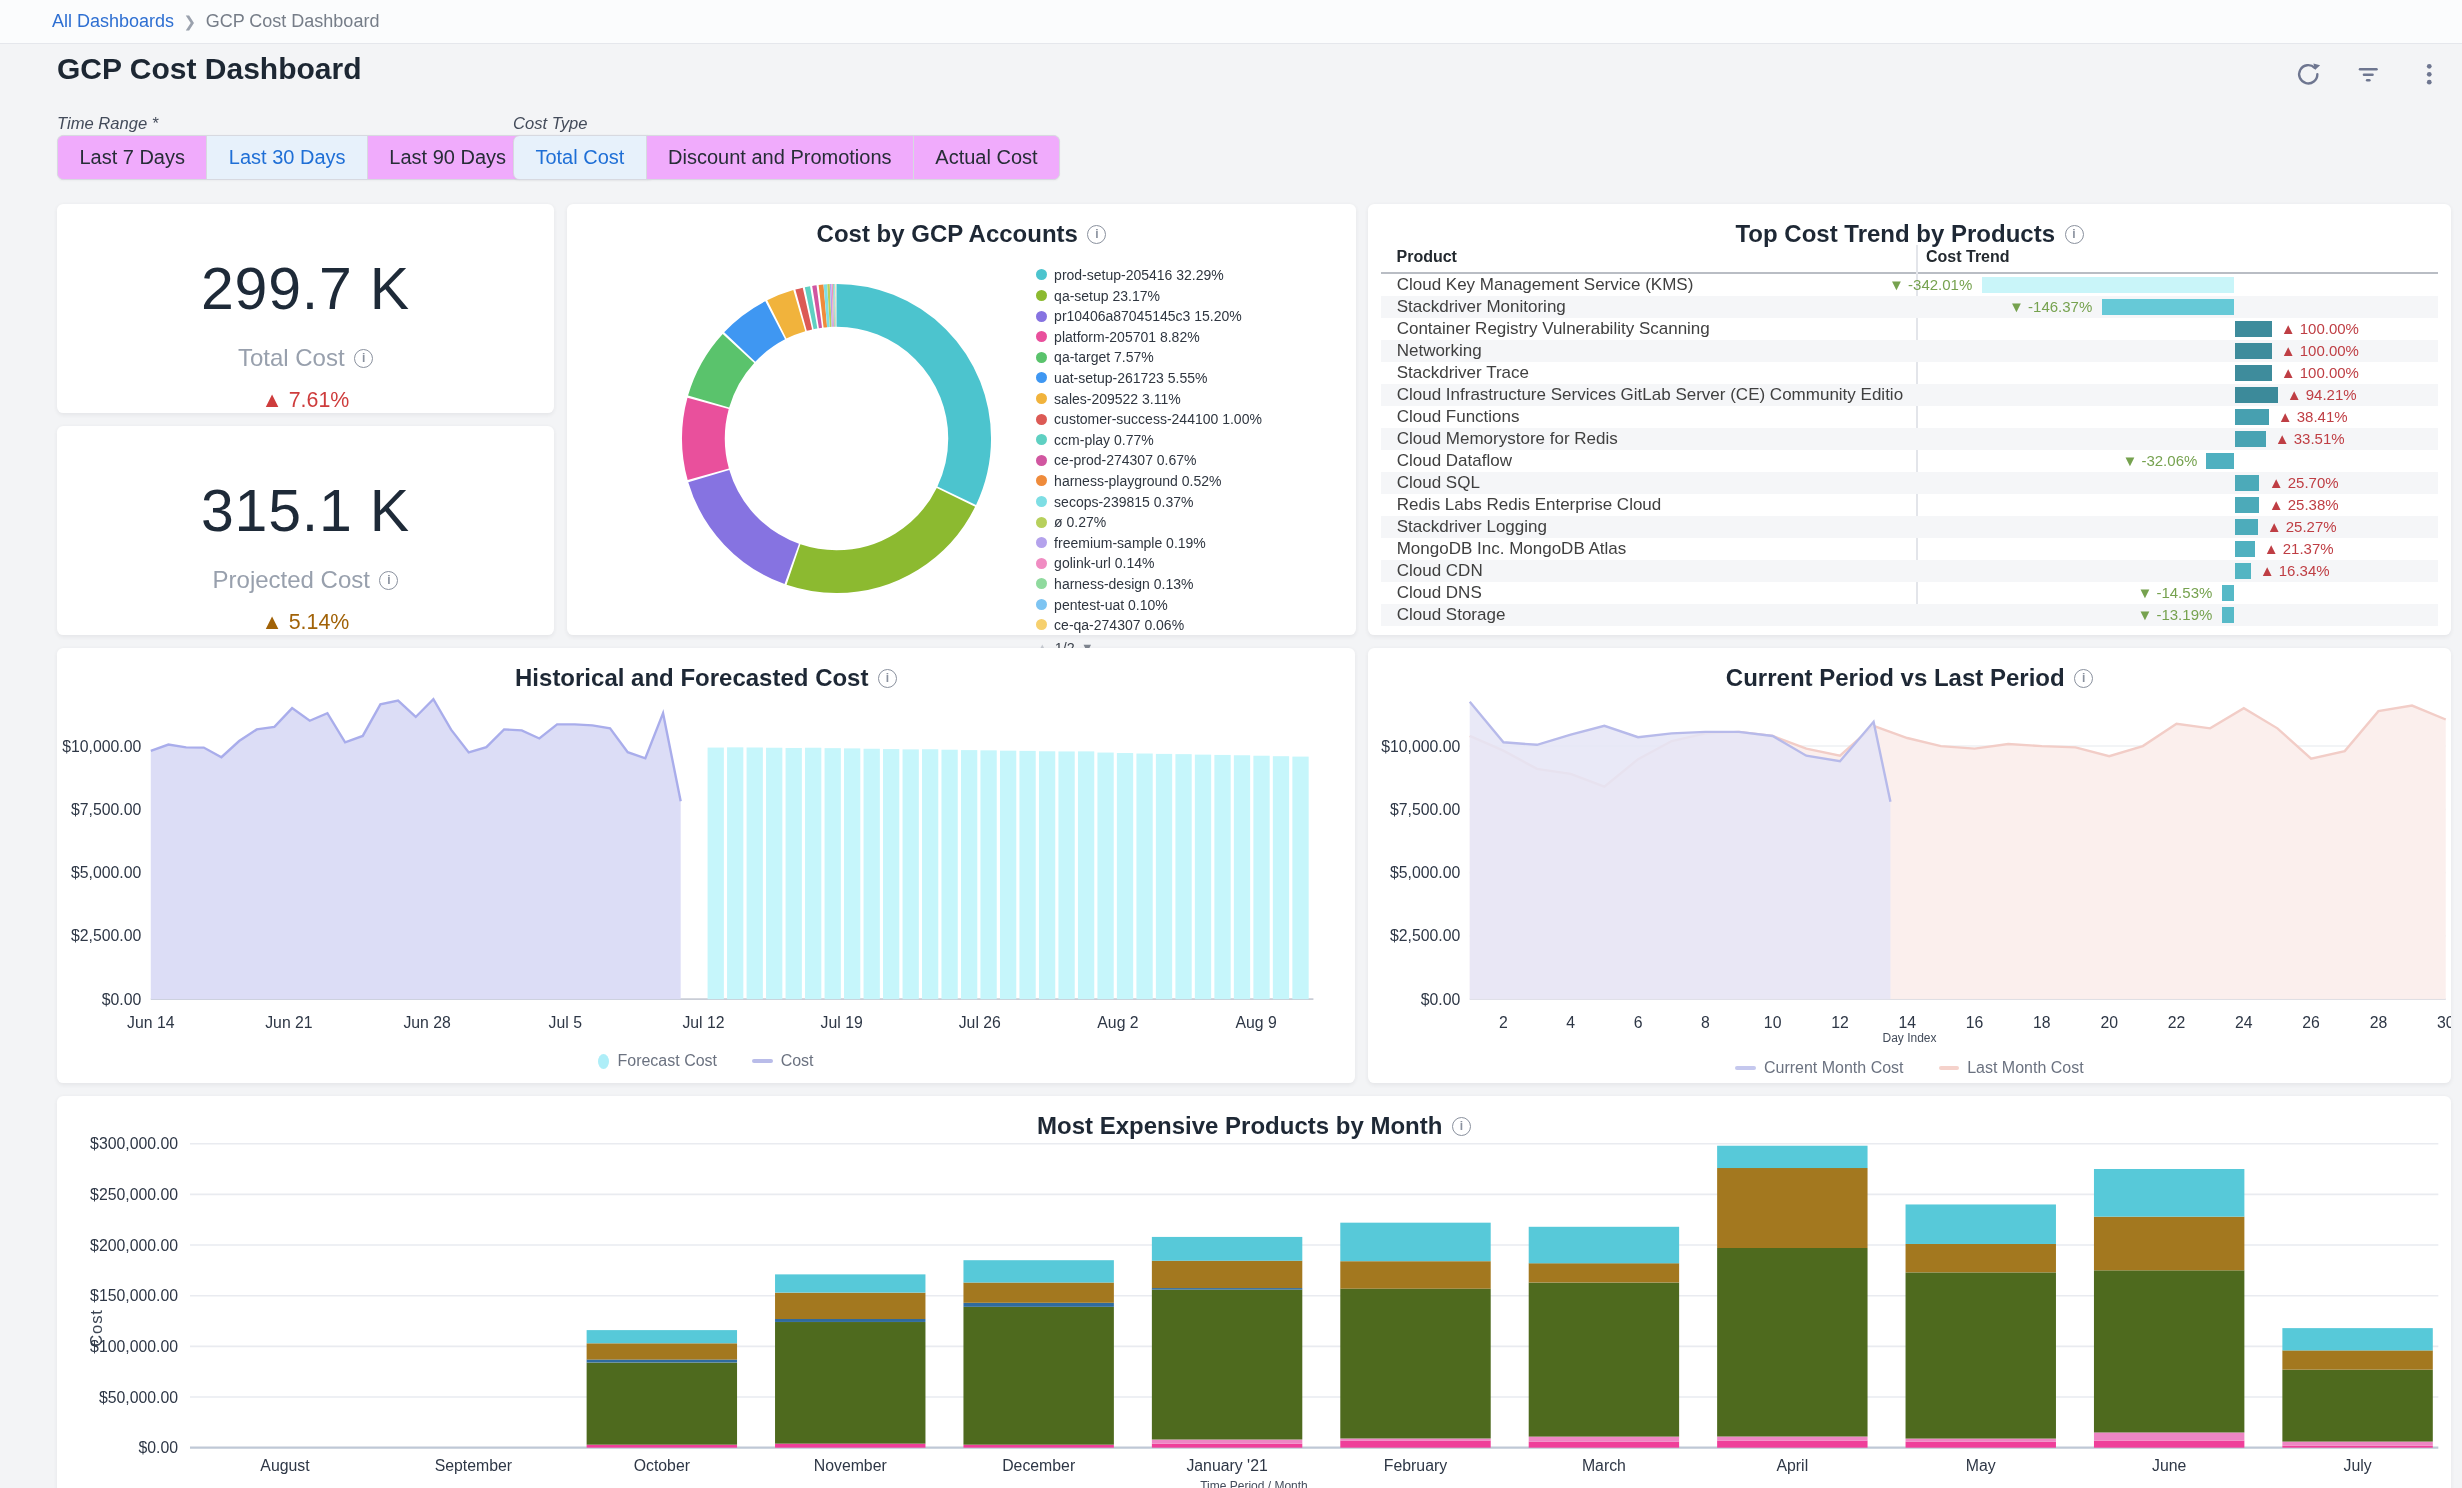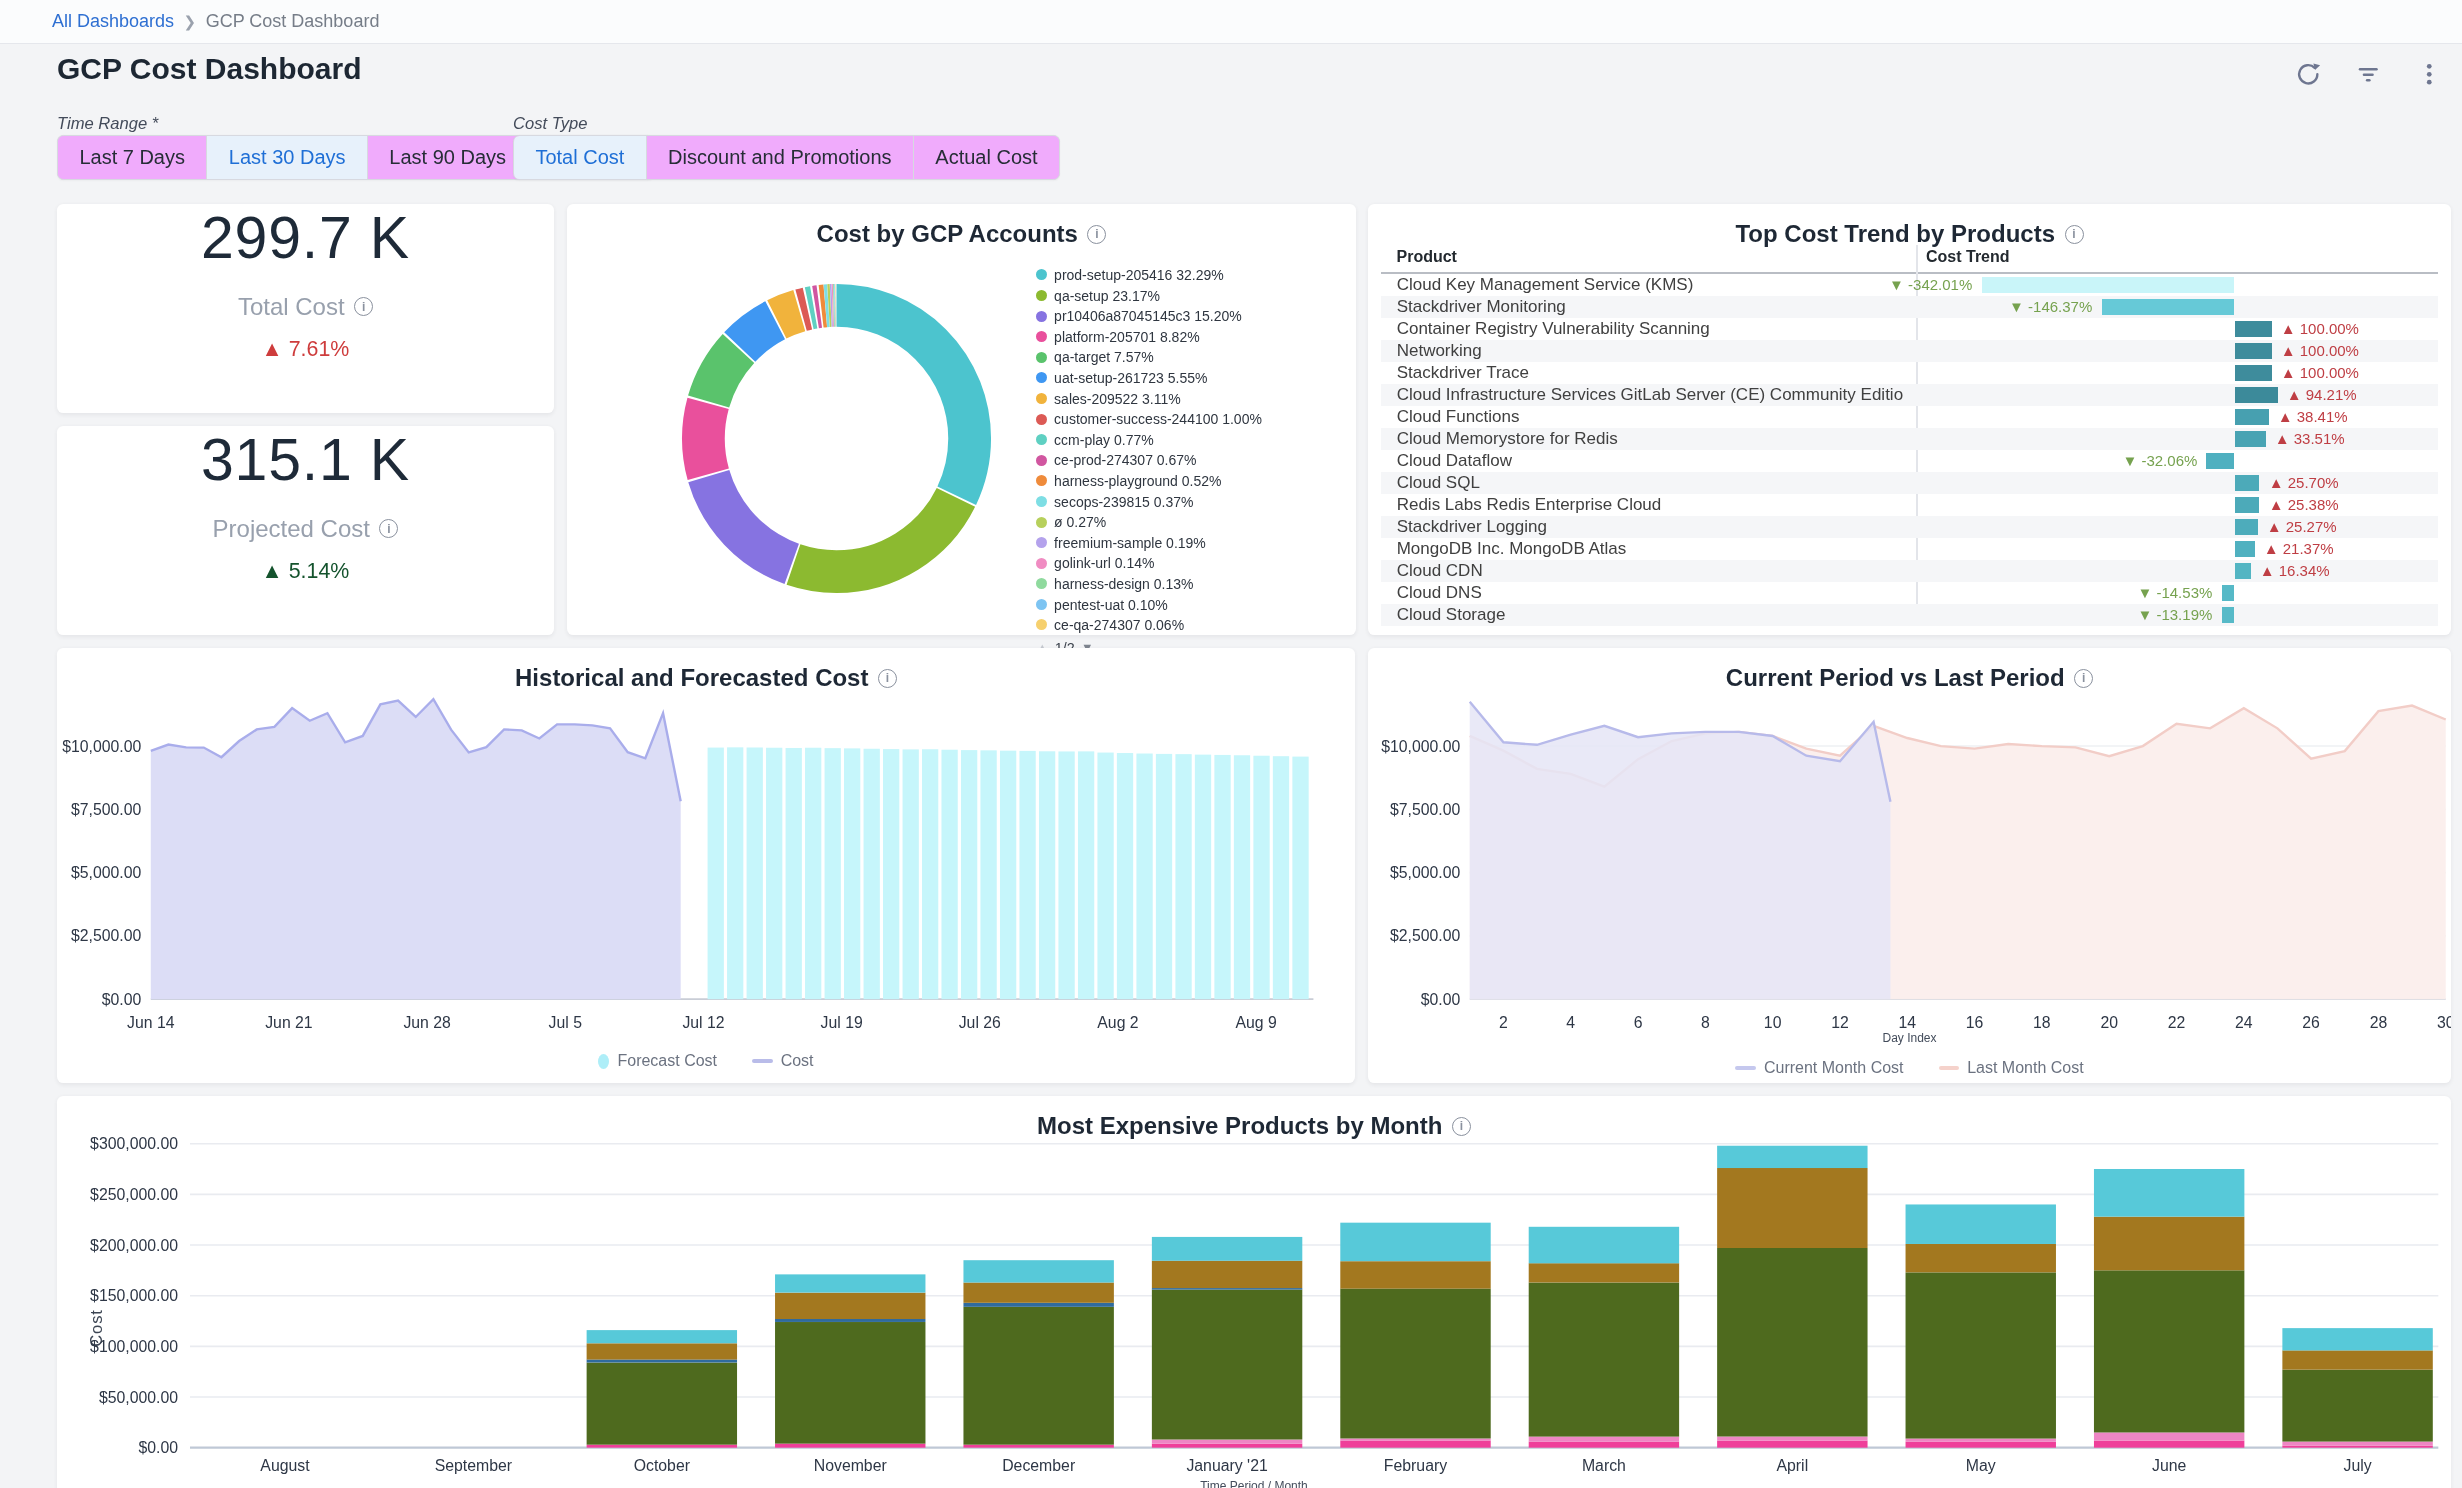--- a/index.html
+++ b/index.html
@@ -21,26 +21,26 @@
     cursor:pointer; white-space:nowrap; }
   .btn + .btn { border-left:0.8px solid #d7d9e0; }
   .btn.selected { background:#e7f1fb; color:#1f6fd6; }
   .card { position:absolute; background:#fff; border-radius:6.3px; box-shadow:0 1.6px 4px rgba(40,41,61,.07); }
   .card-head { position:absolute; top:16px; left:0; right:0; display:flex; justify-content:center;
     align-items:center; gap:9.5px; font-size:24px; font-weight:600; color:#1e2835; }
   .info-i { width:19px; height:19px; border:1.6px solid #8a919e; border-radius:50%; color:#8a919e;
     font-size:12px; font-weight:700; display:inline-flex; align-items:center; justify-content:center;
     cursor:pointer; flex:0 0 auto; }
   
-  .kpi { display:flex; flex-direction:column; align-items:center; justify-content:flex-start; }
+  .kpi { display:flex; flex-direction:column; align-items:center; justify-content:flex-end; }
   .kpi-value { font-size:59px; font-weight:500; color:#1e2a38; letter-spacing:0.8px; }
   .kpi-label { margin-top:20.6px; font-size:24px; color:#98a0ad; display:flex; align-items:center; gap:9.5px; }
   .kpi-delta { margin-top:16px; font-size:21.4px; }
   .kpi-delta.strong { color:#ce3c3c; }
-  .kpi-delta.muted { color:#14532d; }
+  .kpi-delta.muted { color:#a16207; }
   
   .legend-box { position:absolute; left:469px; top:63px; width:301px; }
   .legend-box ul { list-style:none; }
   .legend-box li { display:flex; gap:7.1px; font-size:14px; line-height:16.6px; color:#2f3640;
     margin-bottom:4px; align-items:flex-start; }
   .ldot { width:11px; height:11px; border-radius:50%; flex:0 0 auto; margin-top:2.4px; }
   .pager { display:flex; gap:6.3px; align-items:center; font-size:14.3px; color:#3a414b; margin-top:6.3px; }
   .pg-up { color:#c6cad0; cursor:pointer; font-size:12.7px; }
   .pg-down { color:#7e858f; cursor:pointer; font-size:12.7px; }
   

